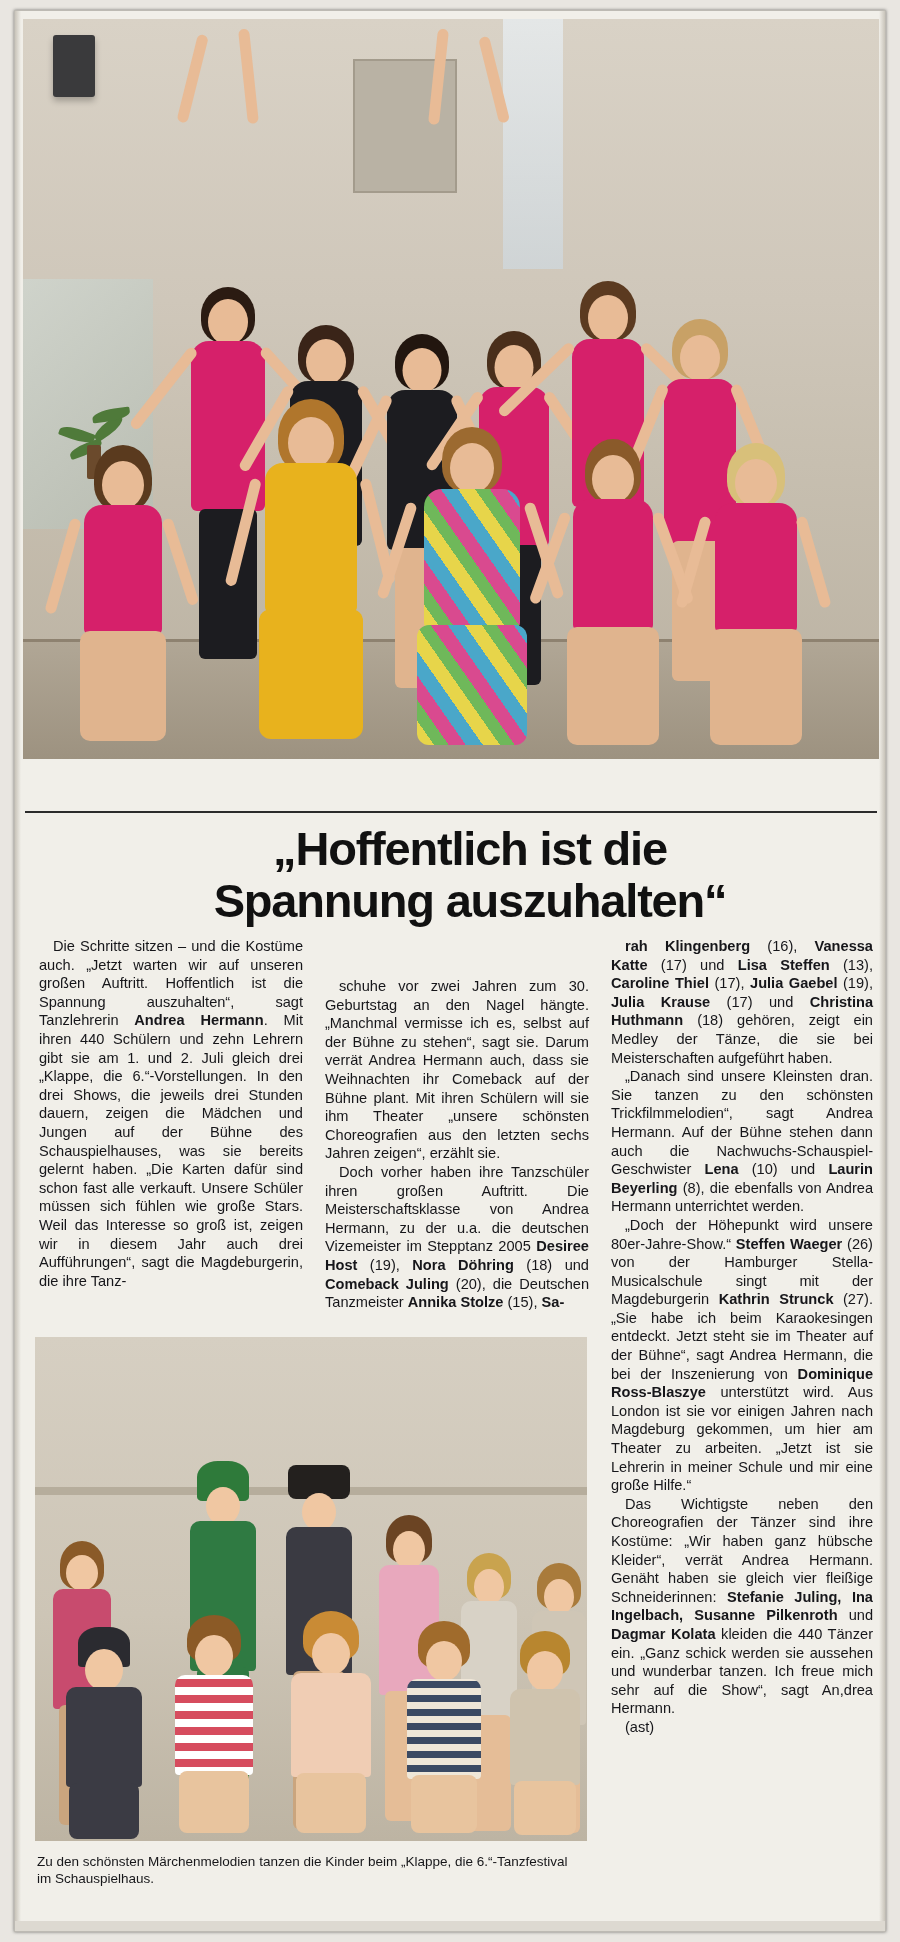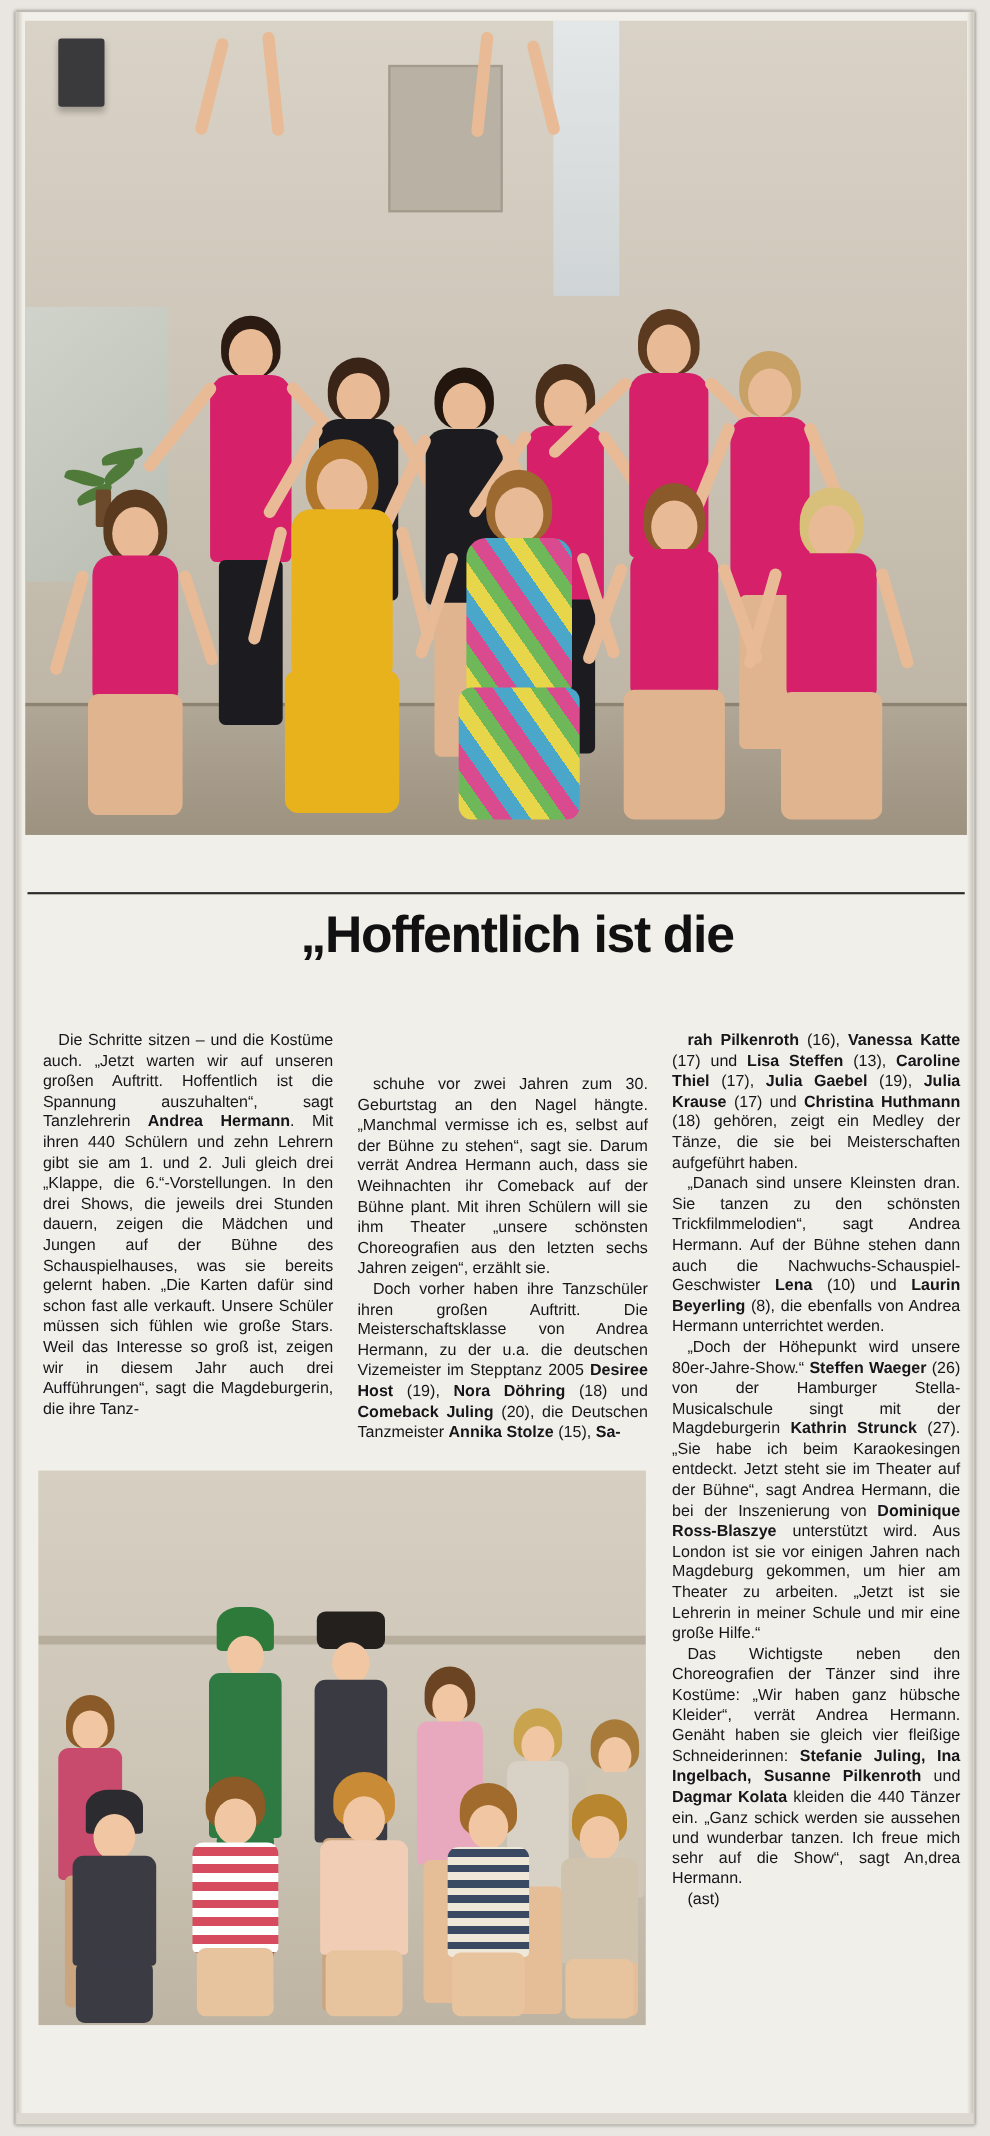--- a/index.html
+++ b/index.html
@@ -371,31 +371,32 @@
       </div>
 
       <div class="ghost-title">&nbsp;</div>
     </div>
 
 
     <div class="rule" style="top:800px;"></div>
 
     <div class="headline">
       <div>„Hoffentlich ist die</div>
+      <div>Spannung auszuhalten“</div>
     </div>
 
     <div class="col" id="col1">
         <p class="first">Die Schritte sitzen – und die Kostüme auch. „Jetzt warten wir auf unseren großen Auftritt. Hoffentlich ist die Spannung auszuhalten“, sagt Tanzlehrerin <b>Andrea Hermann</b>. Mit ihren 440 Schülern und zehn Lehrern gibt sie am 1. und 2. Juli gleich drei „Klappe, die 6.“-Vorstellungen. In den drei Shows, die jeweils drei Stunden dauern, zeigen die Mädchen und Jungen auf der Bühne des Schauspielhauses, was sie bereits gelernt haben. „Die Karten dafür sind schon fast alle verkauft. Unsere Schüler müssen sich fühlen wie große Stars. Weil das Interesse so groß ist, zeigen wir in diesem Jahr auch drei Aufführungen“, sagt die Magdeburgerin, die ihre Tanz-</p>
       </div>
     <div class="col" id="col2">
         <p class="first">schuhe vor zwei Jahren zum 30. Geburtstag an den Nagel hängte. „Manchmal vermisse ich es, selbst auf der Bühne zu stehen“, sagt sie. Darum verrät Andrea Hermann auch, dass sie Weihnachten ihr Comeback auf der Bühne plant. Mit ihren Schülern will sie ihm Theater „unsere schönsten Choreografien aus den letzten sechs Jahren zeigen“, erzählt sie.</p>
         <p class="">Doch vorher haben ihre Tanzschüler ihren großen Auftritt. Die Meisterschaftsklasse von Andrea Hermann, zu der u.a. die deutschen Vizemeister im Stepptanz 2005 <b>Desiree Host</b> (19), <b>Nora Döhring</b> (18) und <b>Comeback Juling</b> (20), die Deutschen Tanzmeister <b>Annika Stolze</b> (15), <b>Sa-</b></p>
       </div>
     <div class="col" id="col3">
-        <p class="first"><b>rah Pilkenroth</b> (16), <b>Vanessa Katte</b> (17) und <b>Lisa Steffen</b> (13), <b>Caroline Thiel</b> (17), <b>Julia Gaebel</b> (19), <b>Julia Krause</b> (17) und <b>Christina Huthmann</b> (18) gehören, zeigt ein Medley der Tänze, die sie bei Meisterschaften aufgeführt haben.</p>
+        <p class="first"><b>rah Klingenberg</b> (16), <b>Vanessa Katte</b> (17) und <b>Lisa Steffen</b> (13), <b>Caroline Thiel</b> (17), <b>Julia Gaebel</b> (19), <b>Julia Krause</b> (17) und <b>Christina Huthmann</b> (18) gehören, zeigt ein Medley der Tänze, die sie bei Meisterschaften aufgeführt haben.</p>
         <p class="">„Danach sind unsere Kleinsten dran. Sie tanzen zu den schönsten Trickfilmmelodien“, sagt Andrea Hermann. Auf der Bühne stehen dann auch die Nachwuchs-Schauspiel-Geschwister <b>Lena</b> (10) und <b>Laurin Beyerling</b> (8), die ebenfalls von Andrea Hermann unterrichtet werden.</p>
         <p class="">„Doch der Höhepunkt wird unsere 80er-Jahre-Show.“ <b>Steffen Waeger</b> (26) von der Hamburger Stella-Musicalschule singt mit der Magdeburgerin <b>Kathrin Strunck</b> (27). „Sie habe ich beim Karaokesingen entdeckt. Jetzt steht sie im Theater auf der Bühne“, sagt Andrea Hermann, die bei der Inszenierung von <b>Dominique Ross-Blaszye</b> unterstützt wird. Aus London ist sie vor einigen Jahren nach Magdeburg gekommen, um hier am Theater zu arbeiten. „Jetzt ist sie Lehrerin in meiner Schule und mir eine große Hilfe.“</p>
         <p class="">Das Wichtigste neben den Choreografien der Tänzer sind ihre Kostüme: „Wir haben ganz hübsche Kleider“, verrät Andrea Hermann. Genäht haben sie gleich vier fleißige Schneiderinnen: <b>Stefanie Juling, Ina Ingelbach, Susanne Pilkenroth</b> und <b>Dagmar Kolata</b> kleiden die 440 Tänzer ein. „Ganz schick werden sie aussehen und wunderbar tanzen. Ich freue mich sehr auf die Show“, sagt An,drea Hermann.</p>
         <p class="">(ast)</p>
       </div>
 
     <div class="photo-bottom">
       <div class="bg"></div>
       <div class="band"></div>
 
@@ -463,16 +464,19 @@
         <div class="legs" style="top:160px;width:66px;height:58px;background:#e8c49e;border-radius:8px;"></div>
       </div>
       <div class="kid" style="left:462px;width:96px;height:220px;">
         <div class="hair" style="top:10px;width:50px;height:46px;background:#b8862f;"></div>
         <div class="head" style="top:30px;width:36px;height:40px;"></div>
         <div class="body" style="top:68px;width:70px;height:96px;background:#cfc3ae;"></div>
         <div class="legs" style="top:160px;width:62px;height:54px;background:#e8c49e;border-radius:8px;"></div>
       </div>
     </div>
 
+    <div class="cap cap-bottom">
+      <span>Zu den schönsten Märchenmelodien tanzen die Kinder beim „Klappe, die 6.“-Tanzfestival im Schauspielhaus.</span>
+    </div>
 
     <div class="tear"></div>
   </div>
 </div>
 
 </body></html>

